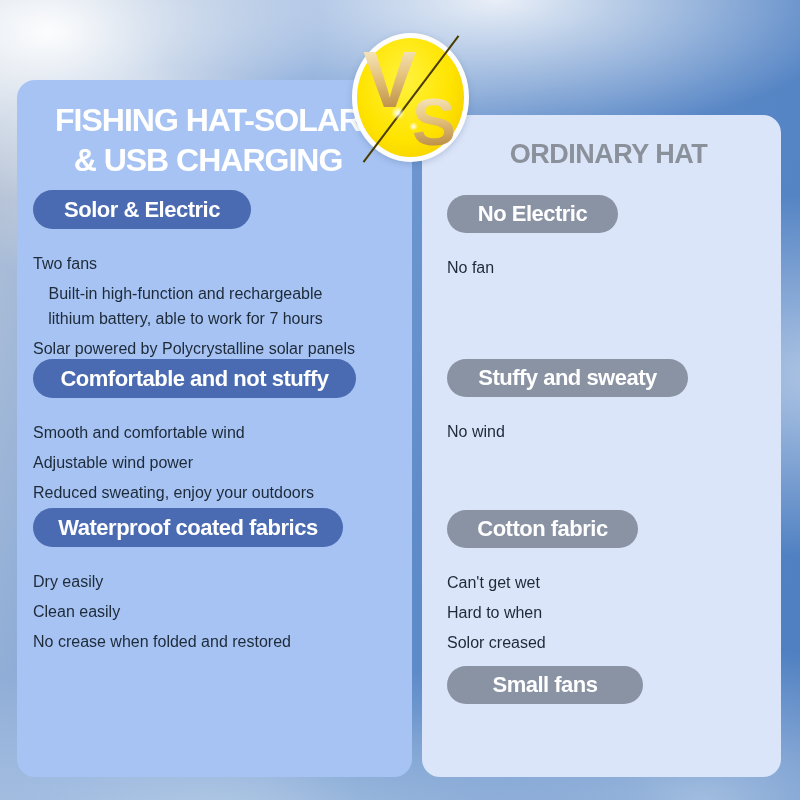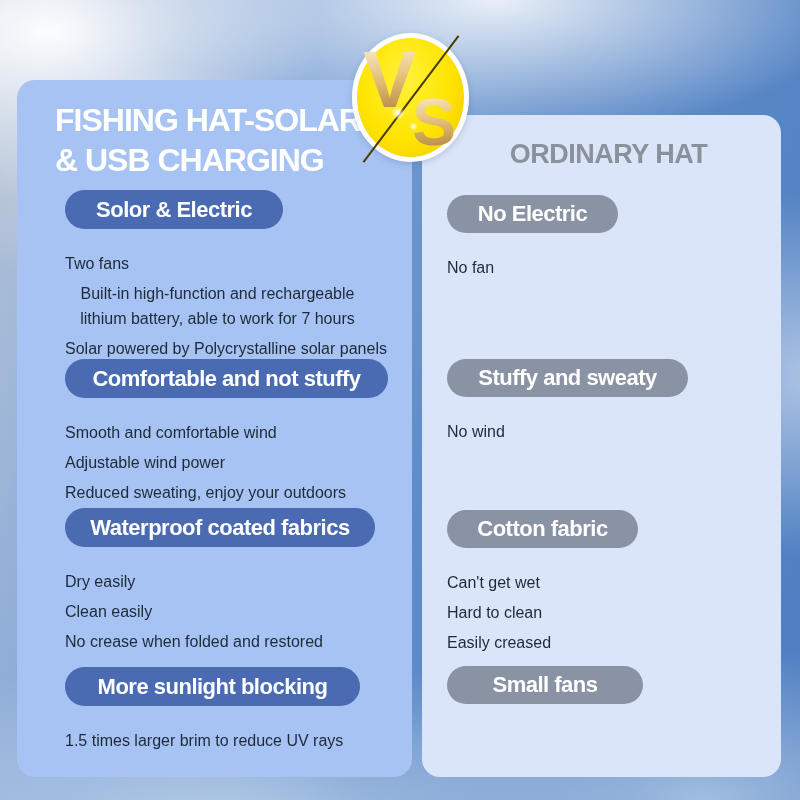--- a/index.html
+++ b/index.html
@@ -20,28 +20,29 @@
   }
 
   .panel{ position:absolute; border-radius:18px; }
   .panel-left{ left:17px; top:80px; width:395px; height:697px; background:#a7c3f3; }
   .panel-right{ left:422px; top:115px; width:359px; height:662px; background:#dbe5f9; }
 
   .left-title{
     position:absolute; left:38px; top:20px;
     color:#ffffff; font-weight:bold; font-size:32px; line-height:40px;
     letter-spacing:-1px;
+    text-align:center;
   }
   .right-title{
     position:absolute; left:7px; top:24px; width:100%; text-align:center;
     color:#8b919b; font-weight:bold; font-size:27px; letter-spacing:-0.5px;
   }
 
   .section{ position:absolute; left:0; width:100%; }
-  .panel-left  .section{ padding-left:48px; padding-right:16px; }
+  .panel-left  .section{ padding-left:16px; padding-right:16px; }
   .panel-right .section{ padding-left:25px; padding-right:16px; }
 
   .pill{
     height:39px; border-radius:20px;
     display:flex; align-items:center; justify-content:center;
     color:#ffffff; font-weight:bold; font-size:22px; letter-spacing:-0.5px;
   }
   .pill-blue{ background:#4a6bb2; }
   .pill-gray{ background:#8a93a4; height:38px; }
 
@@ -112,44 +113,40 @@
       <p class="line">Reduced sweating, enjoy your outdoors</p>
     </div>
 
     <div class="section" style="top:428px">
       <div class="pill pill-blue" style="width:310px">Waterproof coated fabrics</div>
       <p class="line first">Dry easily</p>
       <p class="line">Clean easily</p>
       <p class="line">No crease when folded and restored</p>
     </div>
 
-    <div class="section" style="top:587px">
-      <div class="pill pill-blue" style="width:295px">More sunlight blocking</div>
-      <p class="line first">1.5 times larger brim to reduce UV rays</p>
-    </div>
   </div>
 
   <div class="panel panel-right">
     <div class="right-title">ORDINARY HAT</div>
 
     <div class="section" style="top:80px">
       <div class="pill pill-gray" style="width:171px">No Electric</div>
       <p class="line first">No fan</p>
     </div>
 
     <div class="section" style="top:244px">
       <div class="pill pill-gray" style="width:241px">Stuffy and sweaty</div>
       <p class="line first">No wind</p>
     </div>
 
     <div class="section" style="top:395px">
       <div class="pill pill-gray" style="width:191px">Cotton fabric</div>
       <p class="line first">Can't get wet</p>
-      <p class="line">Hard to clean</p>
-      <p class="line">Easily creased</p>
+      <p class="line">Hard to when</p>
+      <p class="line">Solor creased</p>
     </div>
 
     <div class="section" style="top:551px">
       <div class="pill pill-gray" style="width:196px">Small fans</div>
     </div>
   </div>
 
 </div>
 
 </body></html>

